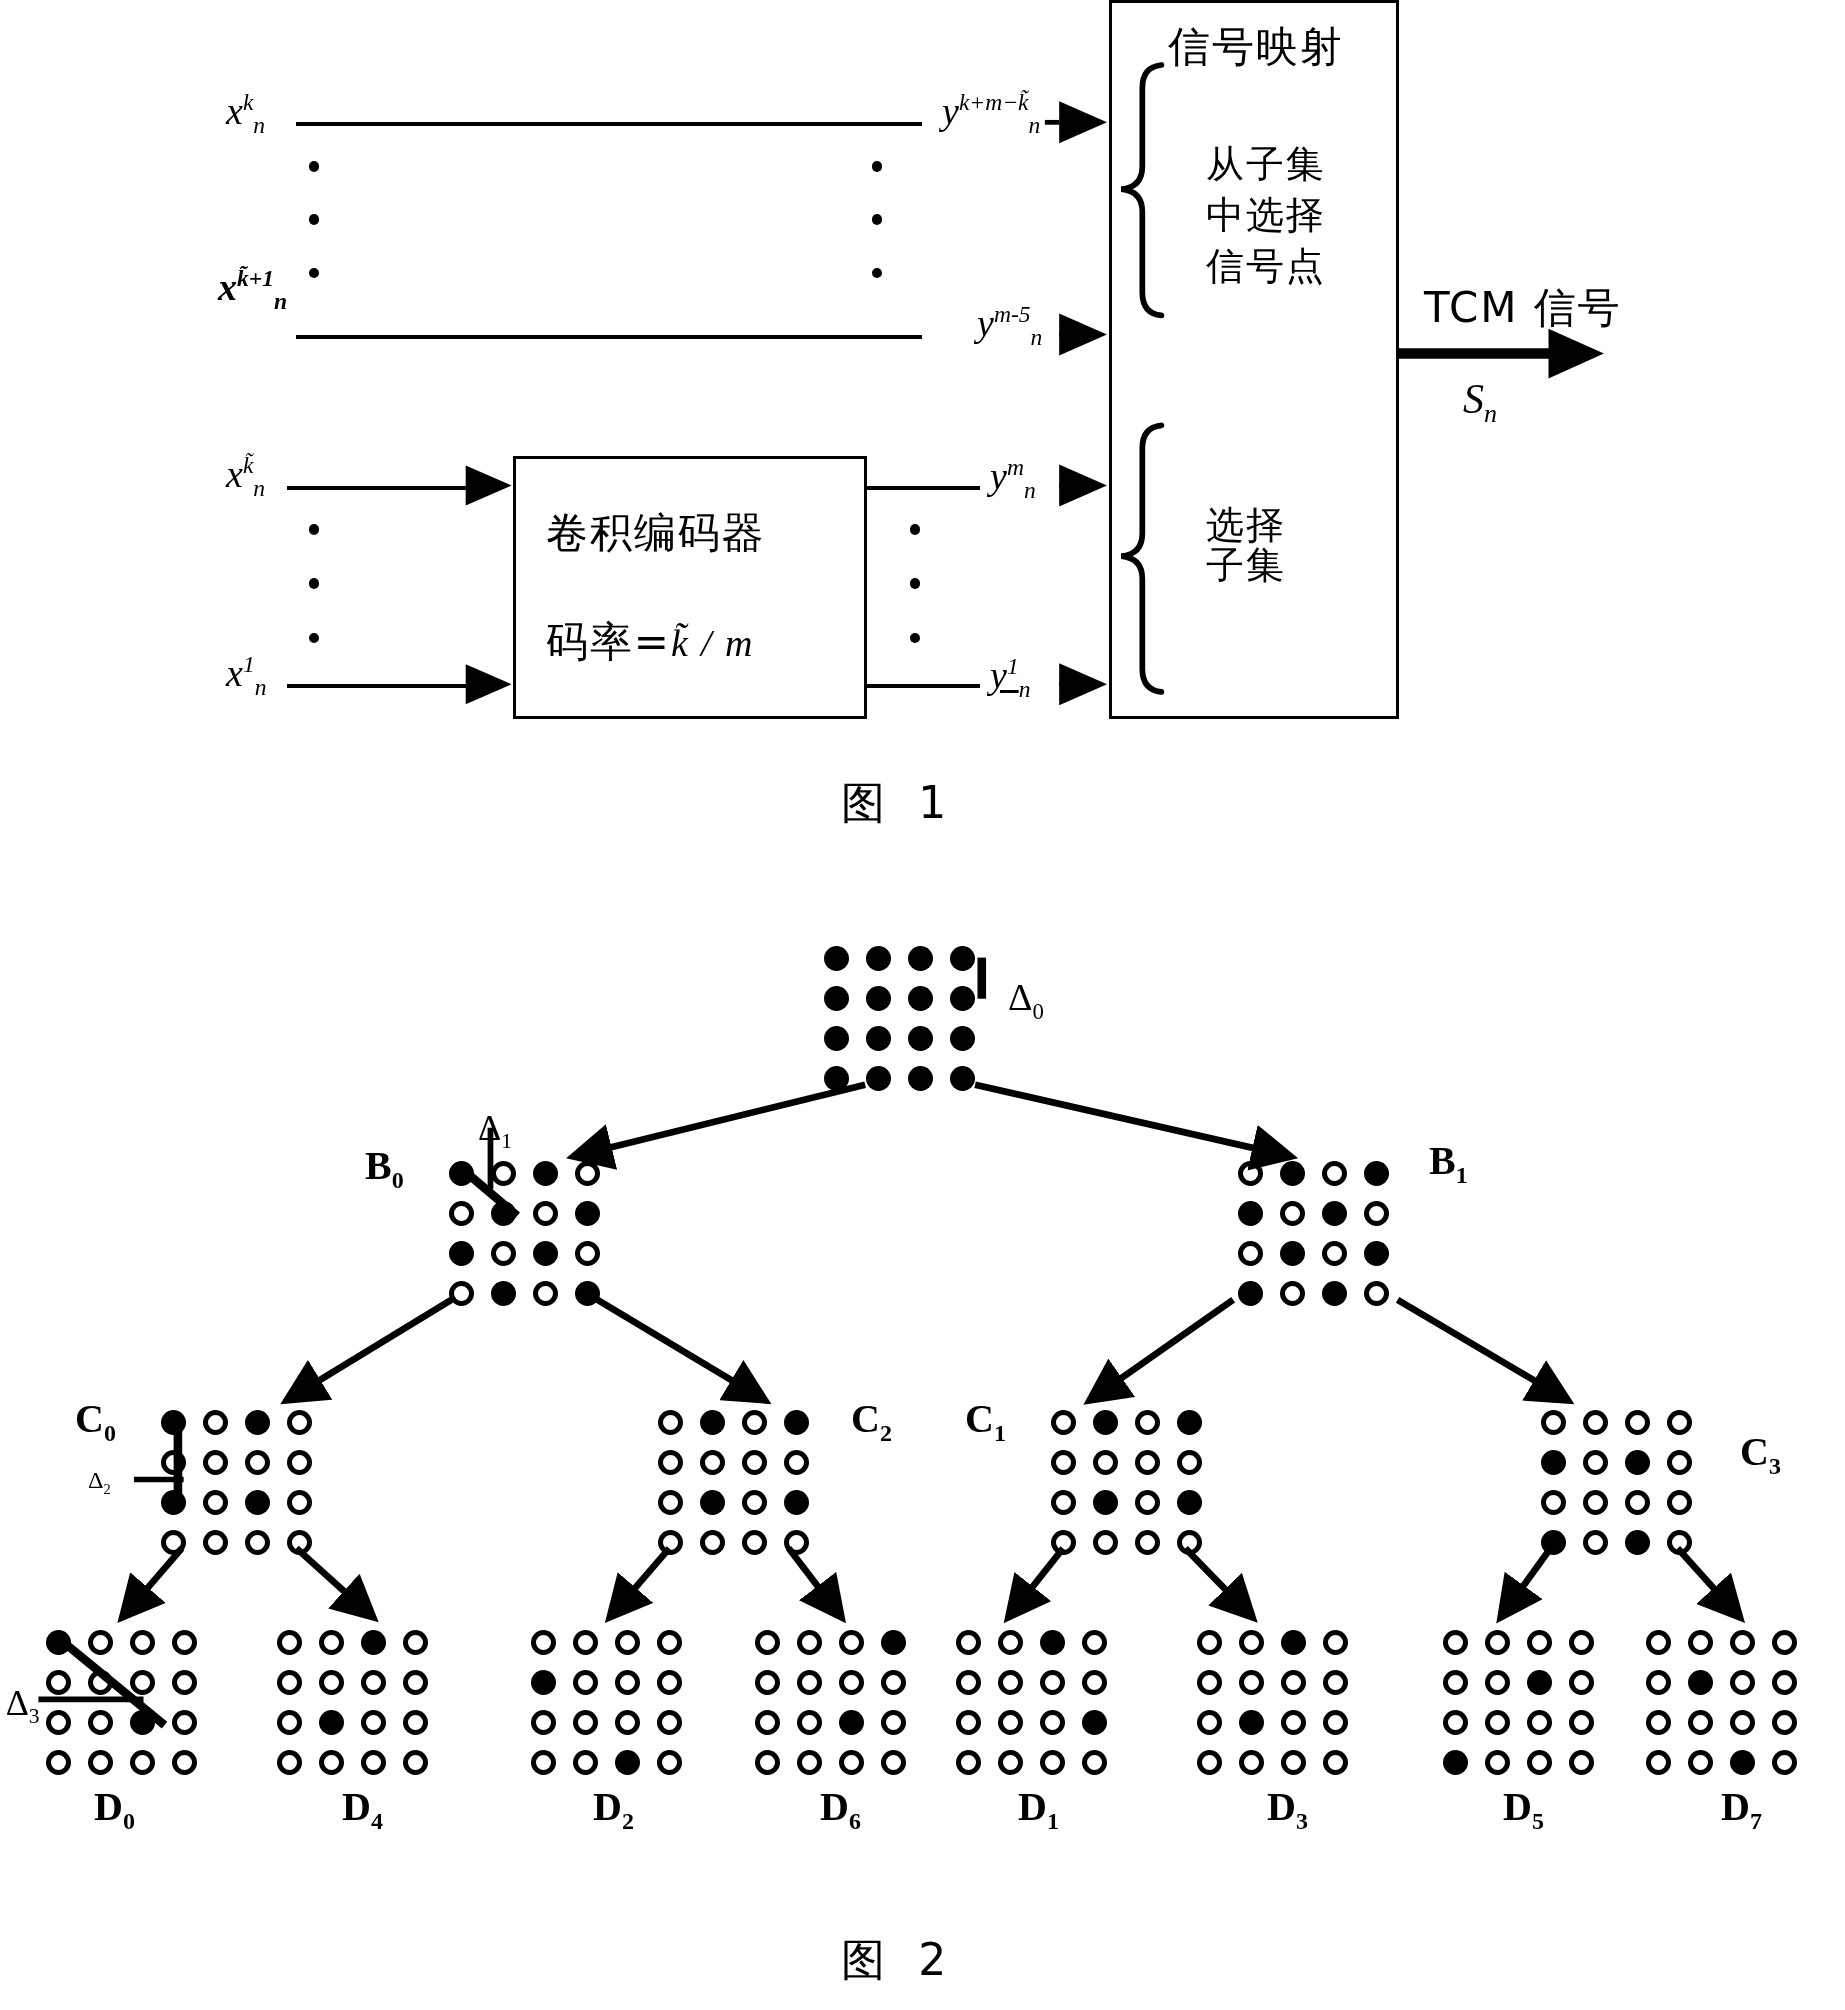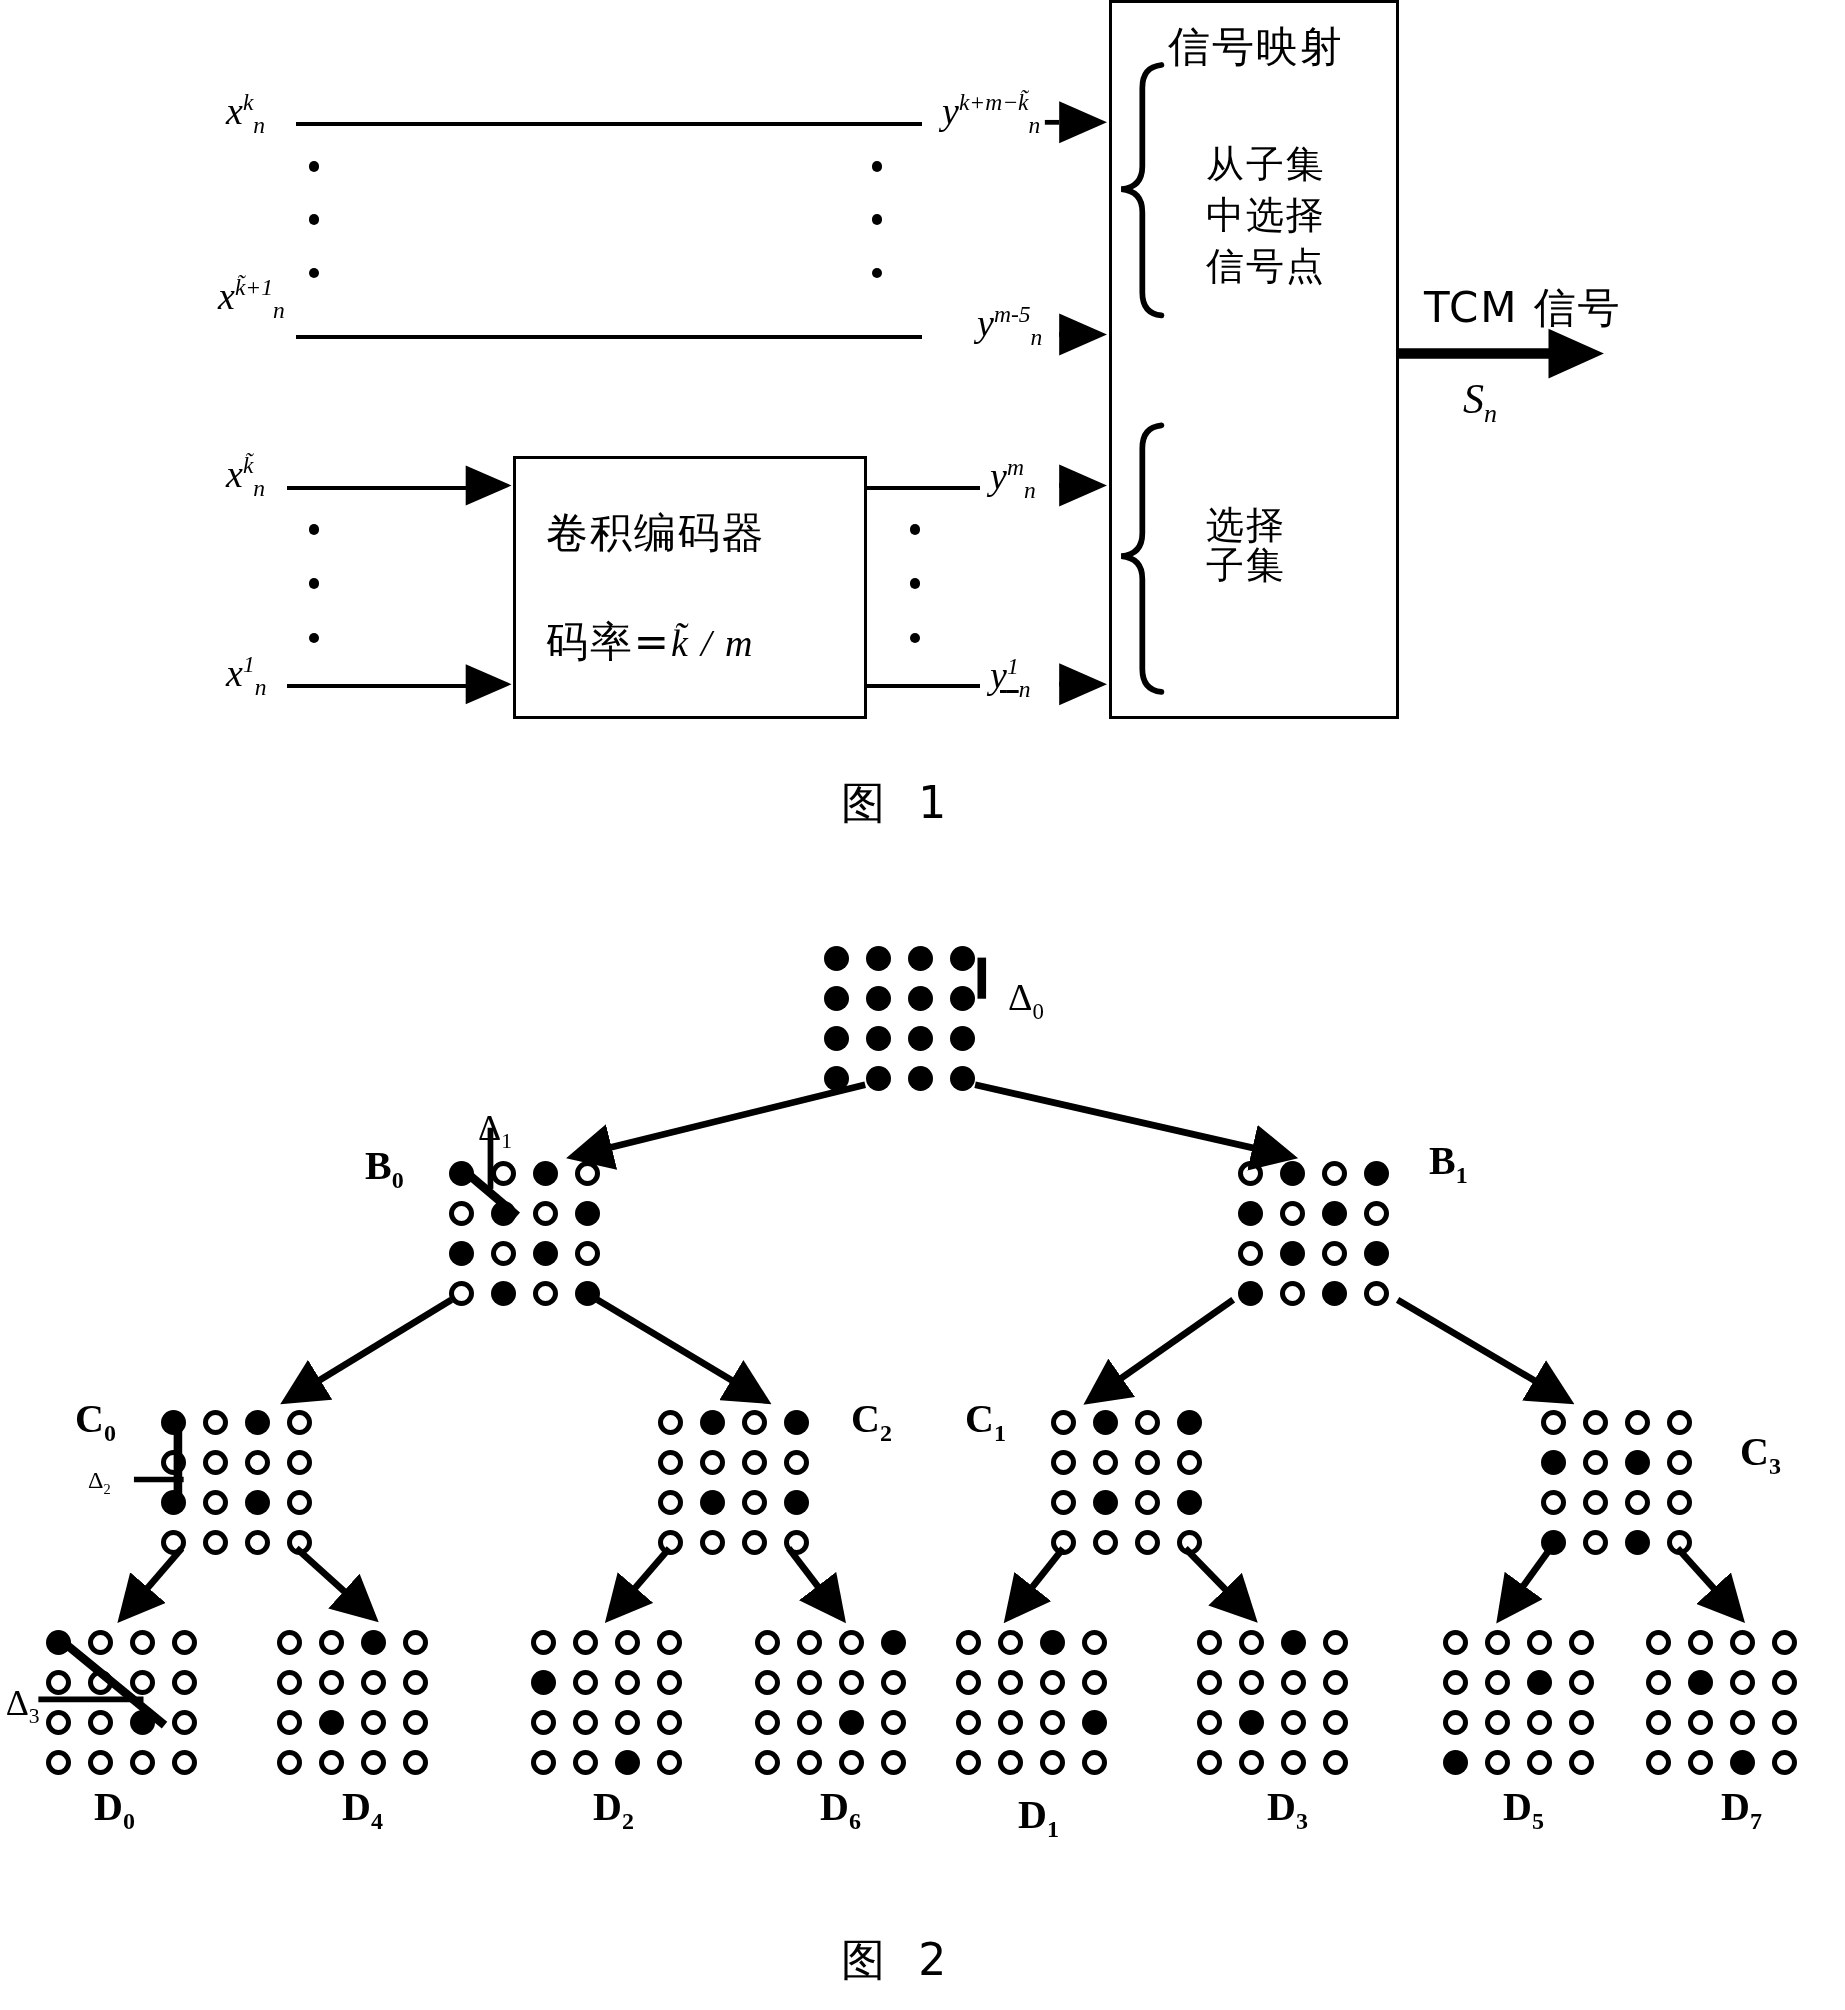--- a/index.html
+++ b/index.html
@@ -48,21 +48,21 @@
 <body>
 
 <div class="abs" style="left:0;top:0;width:1846px;height:841px;">
 
   <div class="hline" style="left:296px;top:122px;width:626px;"></div>
   <div class="hline" style="left:296px;top:335px;width:626px;"></div>
 
   <div class="math" style="left:226px;top:92px;">
     <span>x</span><sup>k</sup><sub>n</sub>
   </div>
-  <div class="math" style="left:218px;top:277px;">
+  <div class="math" style="left:218px;top:268px;font-weight:bold;">
     <span>x</span><sup>k̃+1</sup><sub>n</sub>
   </div>
 
   <div class="vdots" style="left:308px;top:161px;width:11.5px;height:117px;">
     <i></i>
       <i></i>
       <i></i>
   </div>
 
   <div class="vdots" style="left:871px;top:161px;width:11.5px;height:117px;">
@@ -473,21 +473,21 @@
   </div>
   <div class="slabel" style="left:342px;top:942px;">
     <span>D</span><sub>4</sub>
   </div>
   <div class="slabel" style="left:593px;top:942px;">
     <span>D</span><sub>2</sub>
   </div>
   <div class="slabel" style="left:820px;top:942px;">
     <span>D</span><sub>6</sub>
   </div>
-  <div class="slabel" style="left:1018px;top:942px;margin-top:8px;">
+  <div class="slabel" style="left:1018px;top:942px;">
     <span>D</span><sub>1</sub>
   </div>
   <div class="slabel" style="left:1267px;top:942px;">
     <span>D</span><sub>3</sub>
   </div>
   <div class="slabel" style="left:1503px;top:942px;">
     <span>D</span><sub>5</sub>
   </div>
   <div class="slabel" style="left:1721px;top:942px;">
     <span>D</span><sub>7</sub>

